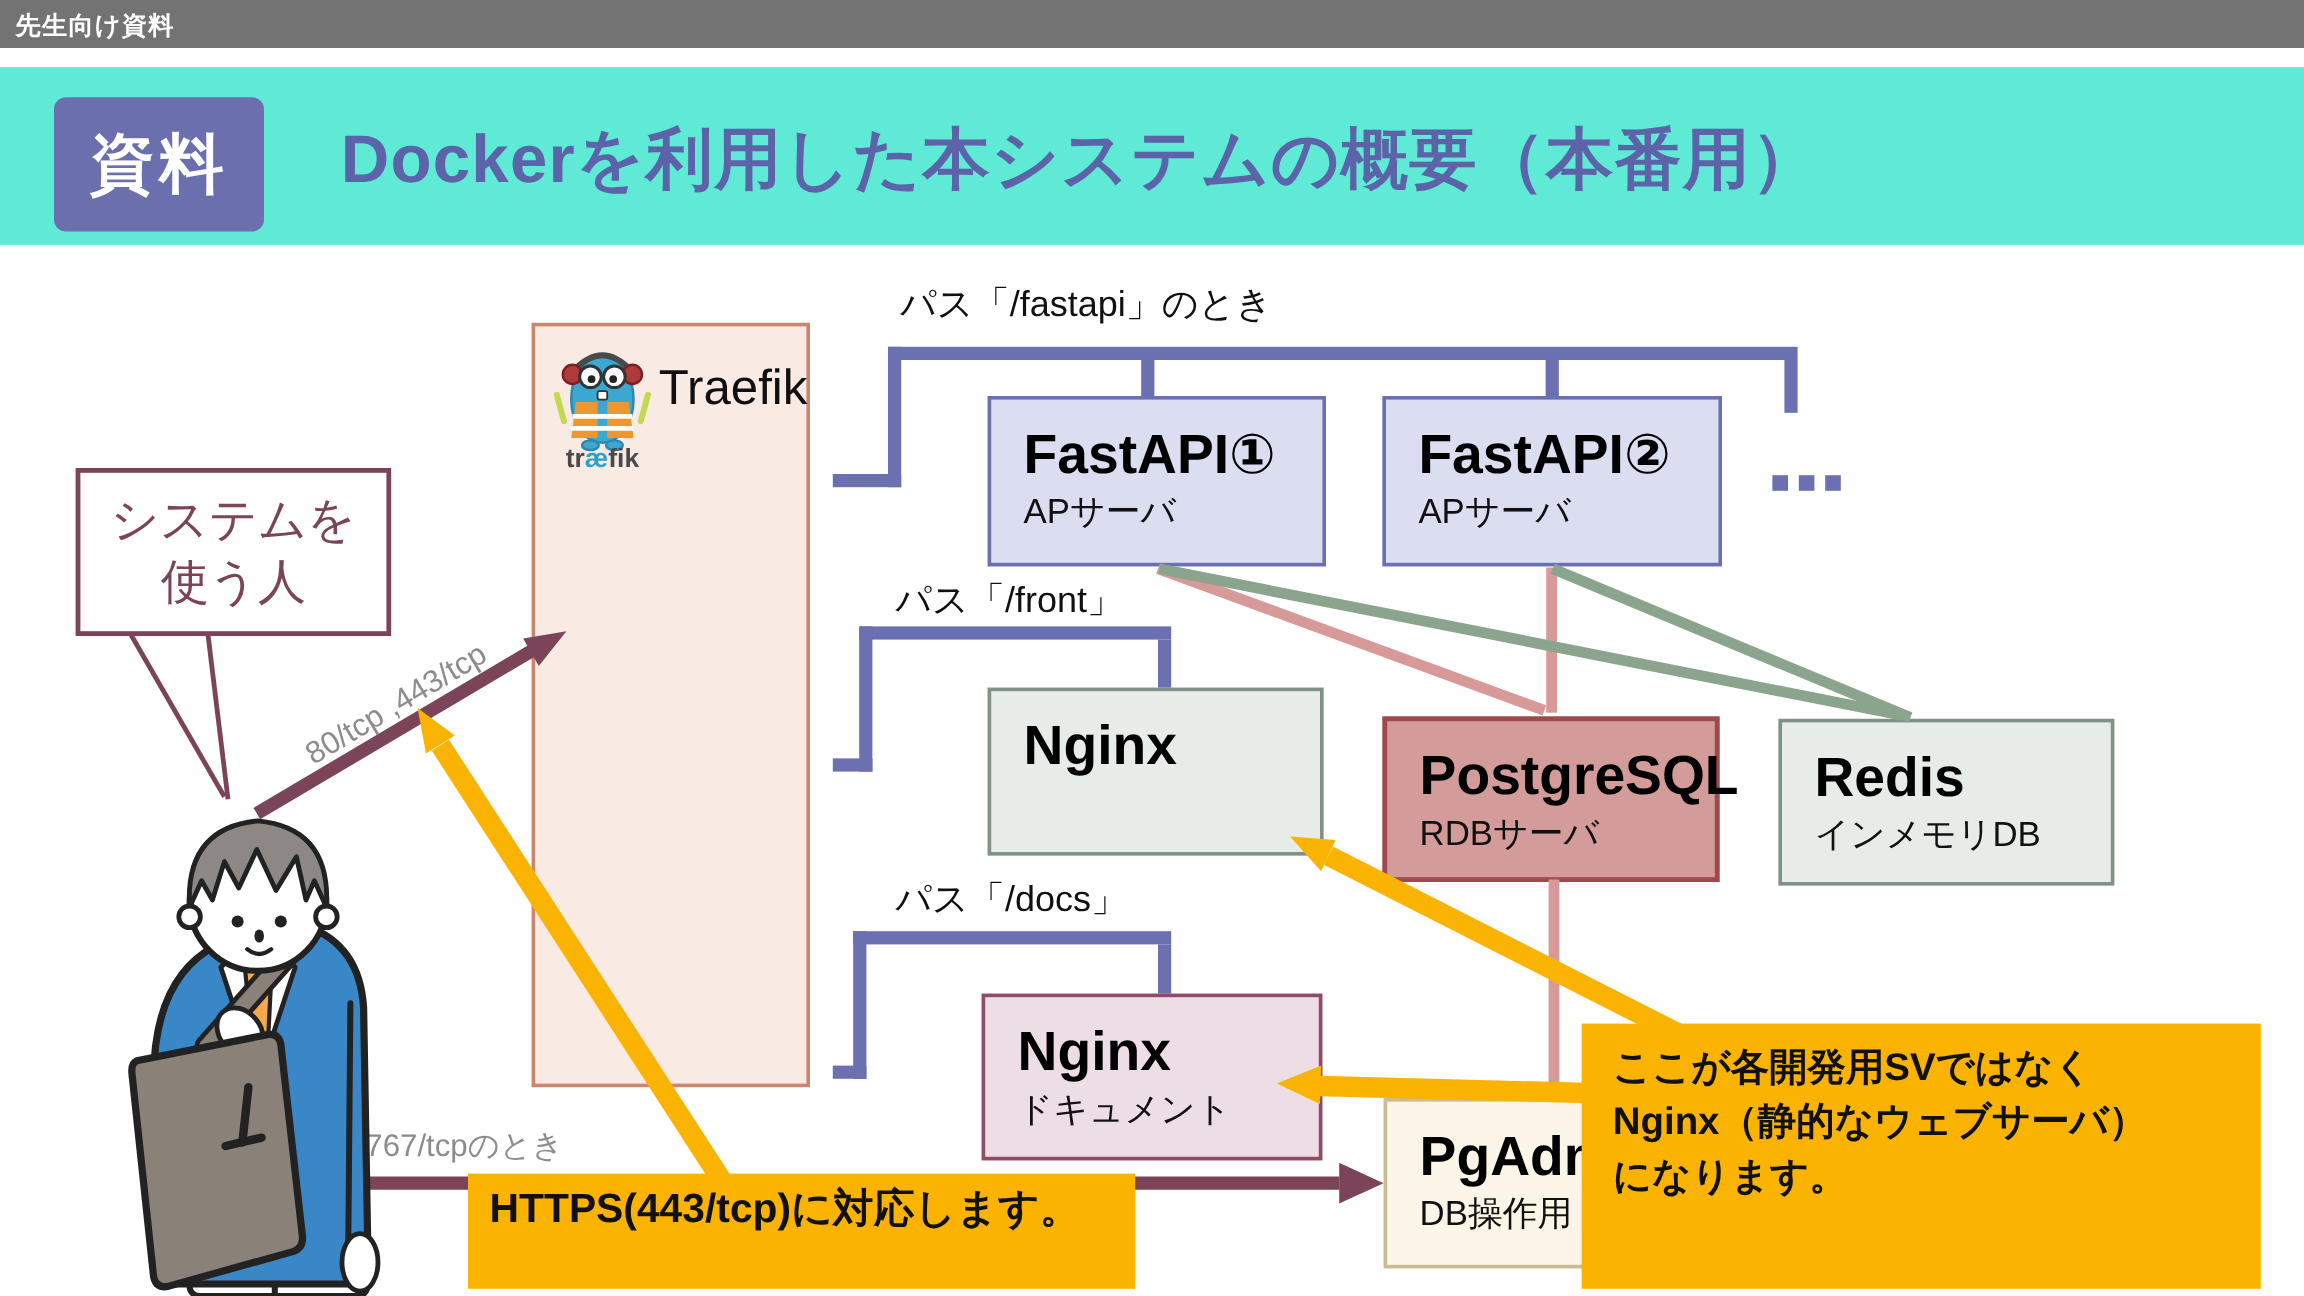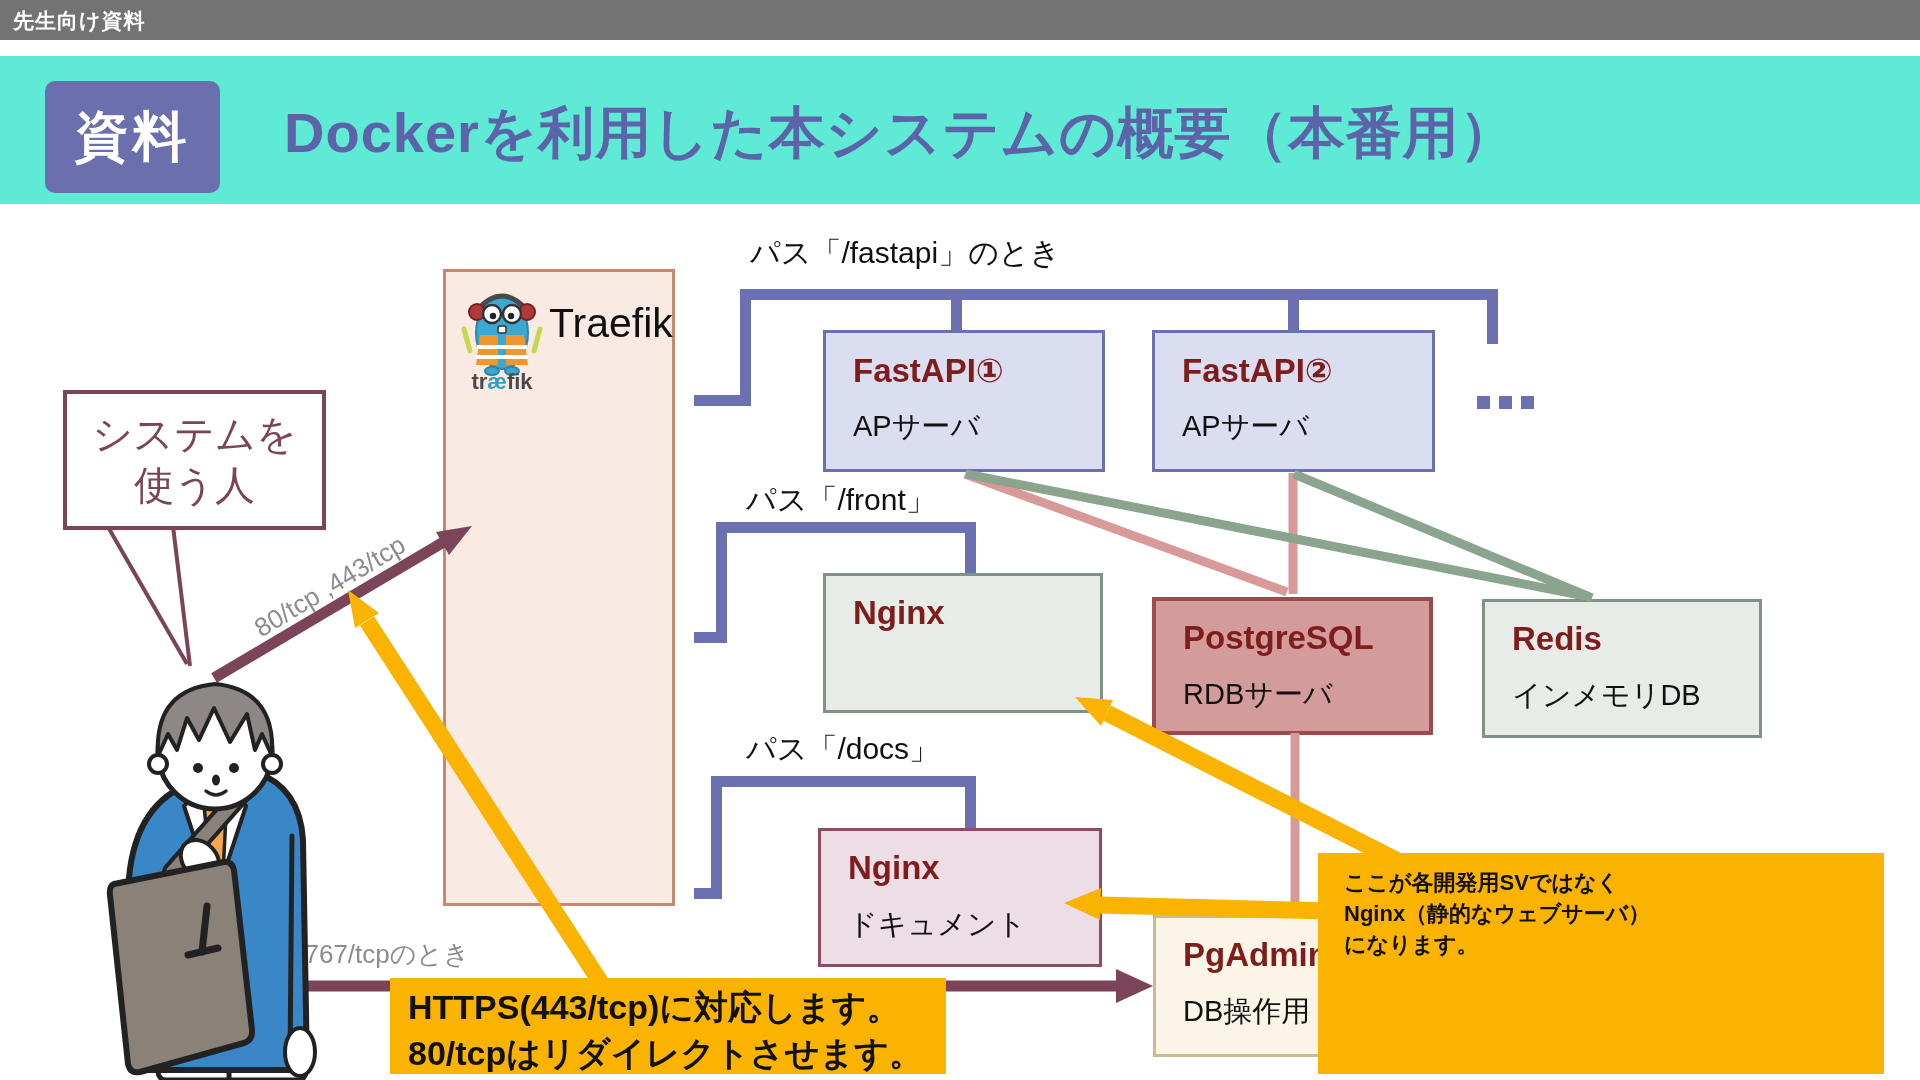--- a/index.html
+++ b/index.html
@@ -11,21 +11,21 @@
   .abs{position:absolute;}
   
   #topbar{left:0;top:0;width:1920px;height:40px;background:#737373;z-index:5;}
   #topbar .lbl{left:13px;top:7px;color:#fff;font-size:21px;font-weight:600;letter-spacing:1px;}
   #headerband{left:0;top:56px;width:1920px;height:148px;background:#5eead4;z-index:4;}
   #badge{left:45px;top:25px;width:175px;height:112px;background:#6B6FAE;border-radius:10px;
          display:flex;align-items:center;justify-content:center;color:#fff;font-size:54px;font-weight:bold;letter-spacing:4px;}
   #pagetitle{left:284px;top:40px;font-size:56px;font-weight:bold;color:#5C63A8;letter-spacing:1px;white-space:nowrap;}
   
   .node{z-index:2;box-sizing:border-box;}
-  .node .t{position:absolute;left:27px;top:18px;font-size:33px;font-weight:bold;color:#7f1d1d;white-space:nowrap;}
+  .node .t{position:absolute;left:27px;top:18px;font-size:46px;font-weight:bold;color:#000000;white-space:nowrap;}
   .node .s{position:absolute;left:27px;top:74px;font-size:29px;color:#111;white-space:nowrap;}
   #traefik-box{left:443px;top:269px;width:232px;height:637px;background:#F9EAE4;border:3px solid #C9876F;z-index:2;box-sizing:border-box;}
   #traefik-label{left:549px;top:300px;font-size:41px;color:#101010;z-index:3;}
   #fastapi1{left:823px;top:330px;width:282px;height:142px;background:#DBDEF0;border:3px solid #6A70B0;}
   #fastapi2{left:1152px;top:330px;width:283px;height:142px;background:#DBDEF0;border:3px solid #6A70B0;}
   #nginx-front{left:823px;top:573px;width:280px;height:140px;background:#E8ECE8;border:3px solid #7E9386;}
   #nginx-docs{left:818px;top:828px;width:284px;height:139px;background:#EDDEE6;border:3px solid #8E4A66;}
   #postgresql{left:1152px;top:597px;width:281px;height:138px;background:#D49B9B;border:4px solid #9E4A4D;}
   #redis{left:1482px;top:599px;width:280px;height:139px;background:#E8ECE8;border:3px solid #7E9386;}
   #pgadmin{left:1153px;top:915px;width:280px;height:142px;background:#FAF5E6;border:3px solid #C8BD92;}
@@ -39,21 +39,21 @@
   #ellipsis{left:1477px;top:396px;z-index:3;display:flex;gap:9px;}
   #ellipsis i{display:block;width:13px;height:13px;background:#6A70B0;}
   
   #art{left:0;top:0;width:1920px;height:1080px;z-index:7;pointer-events:none;}
   
   #bubble{left:63px;top:390px;width:255px;height:132px;background:#fff;border:4px solid #7C4458;z-index:8;
           display:flex;flex-direction:column;align-items:center;justify-content:center;
           color:#7C4458;font-size:40px;line-height:1.28;text-align:center;}
   .callout{background:#FBB301;color:#111;font-weight:bold;z-index:8;box-sizing:border-box;}
   #callout-https{left:390px;top:978px;width:556px;height:96px;padding:7px 0 0 18px;font-size:34px;line-height:1.34;}
-  #callout-static{left:1318px;top:853px;width:566px;height:221px;padding:14px 0 0 26px;font-size:22px;line-height:1.42;}
+  #callout-static{left:1318px;top:853px;width:566px;height:221px;padding:14px 0 0 26px;font-size:32px;line-height:1.42;}
   .callout div{white-space:nowrap;}
 </style>
 </head>
 <body>
 
 <div class="abs" id="topbar">
   <div class="abs lbl">先生向け資料</div>
 </div>
 <div class="abs" id="headerband">
   <div class="abs" id="badge">資料</div>
@@ -192,19 +192,18 @@
   </g>
 </svg>
 
 <div class="abs" id="bubble">
   <div>システムを</div>
   <div>使う人</div>
 </div>
 
 <div class="abs callout" id="callout-https">
   <div>HTTPS(443/tcp)に対応します。</div>
-  <div>80/tcpはリダイレクトさせます。</div>
 </div>
 <div class="abs callout" id="callout-static">
   <div>ここが各開発用SVではなく</div>
   <div>Nginx（静的なウェブサーバ）</div>
   <div>になります。</div>
 </div>
 
 </body></html>

